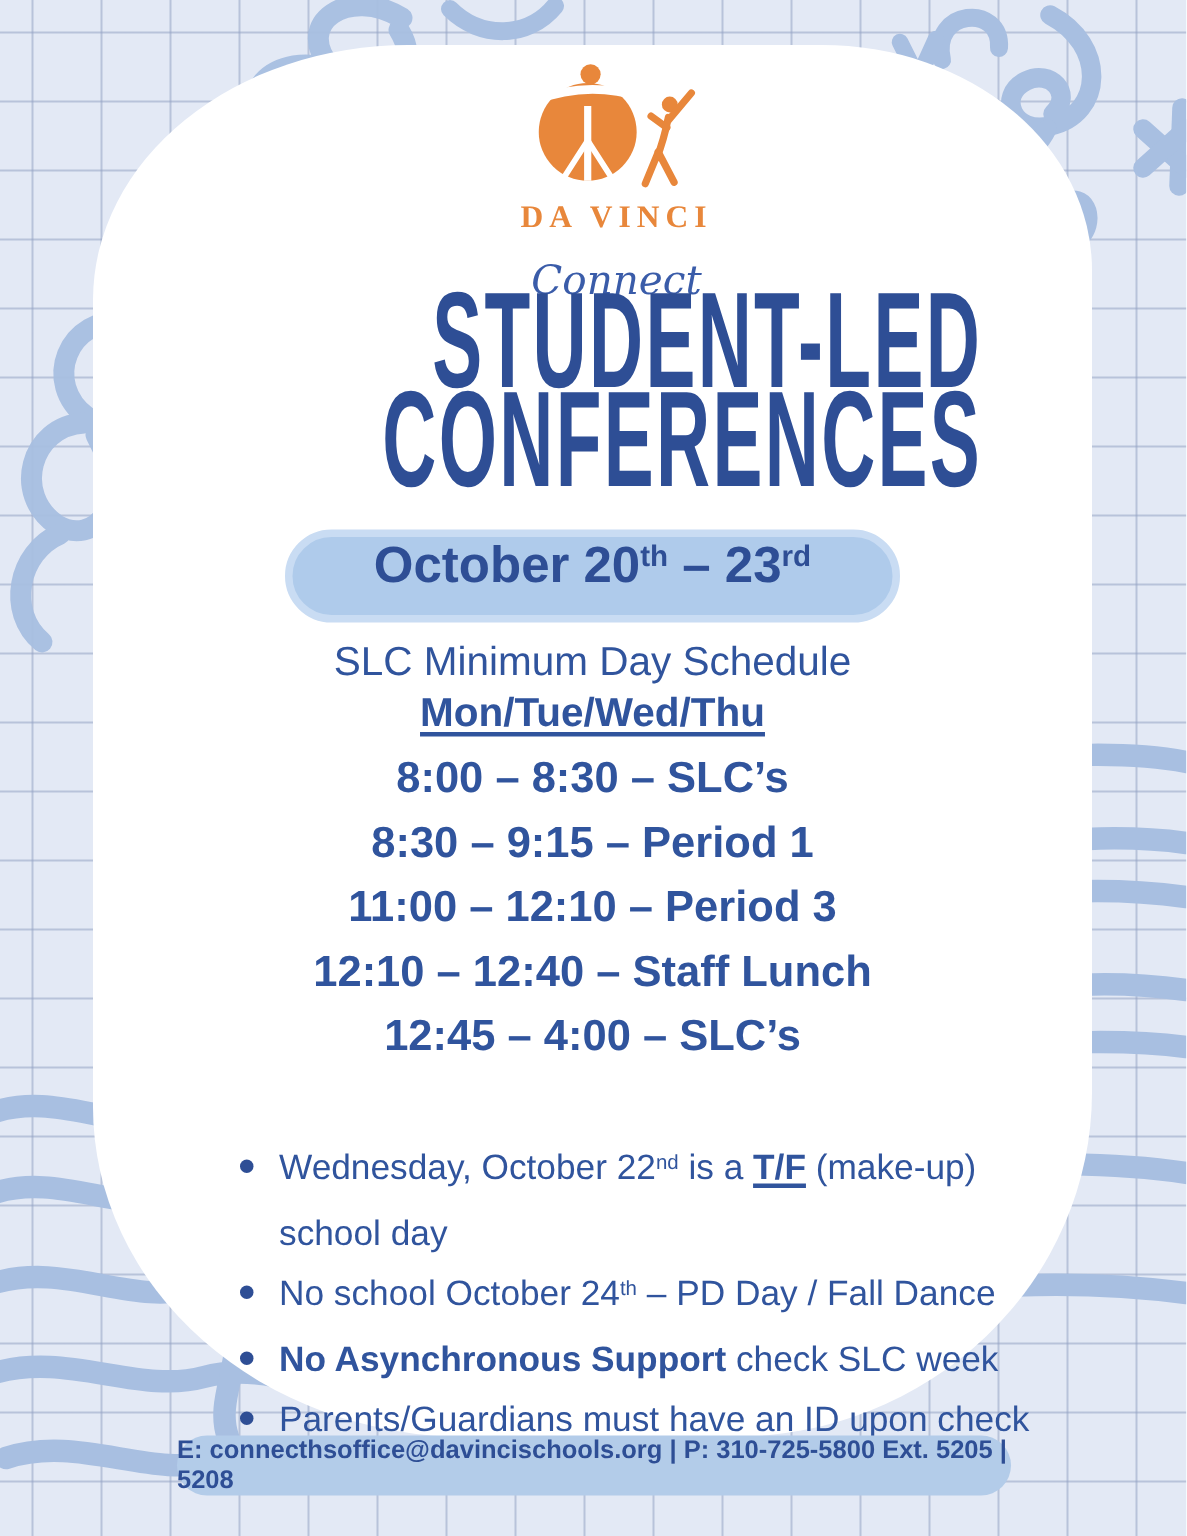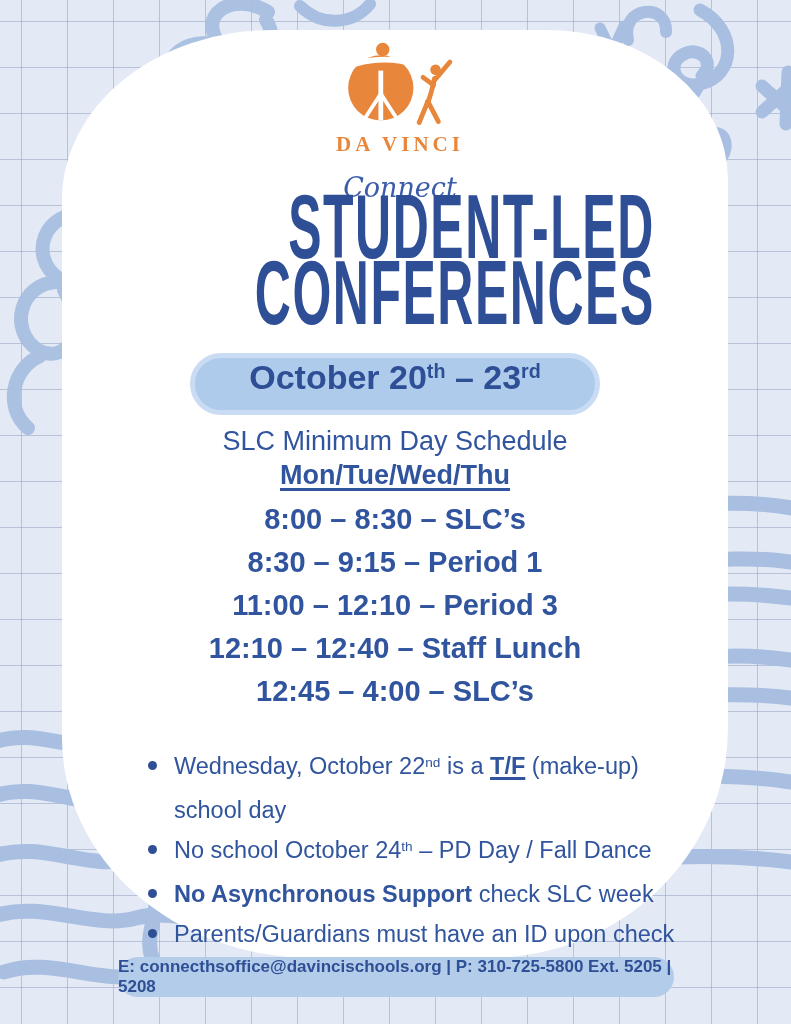--- a/index.html
+++ b/index.html
@@ -14,21 +14,21 @@
     background-size:46px 46px;background-position:21px 21px;}
 
   .doodles{position:absolute;inset:0;}
   .doodles path,.doodles line,.doodles circle{stroke:var(--doodle,#A8BFE1);fill:none;stroke-linecap:round;}
 
   
   .blob{position:absolute;left:62px;top:30px;width:666px;height:928px;background:#fff;
     border-radius:210px 180px 240px 250px / 170px 150px 230px 220px;}
 
   
-  .logo{position:absolute;left:5px;top:8px;width:666px;text-align:center;}
+  .logo{position:absolute;left:16px;top:8px;width:666px;text-align:center;}
   .logo svg{display:block;margin:0 auto;}
   .brand{font-family:"Liberation Serif",serif;font-weight:700;letter-spacing:4px;font-size:21px;color:var(--orange,#E8873B);margin-top:-2px;}
   .script{font-family:"DejaVu Serif",serif;font-style:italic;font-size:27px;color:var(--scriptblue,#3A5CA9);margin-top:15px;}
 
   
   .title{position:absolute;left:0;top:158px;width:666px;text-align:right;color:var(--navy,#2E4E95);}
   .t-line{height:54px;line-height:54px;margin:12px 0;font-weight:700;font-size:64px;letter-spacing:2px;
     transform:scale(0.78,1.42);transform-origin:50% 50%;white-space:nowrap;}
 
   
@@ -44,21 +44,21 @@
   
   .sched-head{position:absolute;left:0;top:396px;width:666px;text-align:center;
     font-size:27px;color:var(--blue,#30549D);}
   .sched-days{position:absolute;left:0;top:430px;width:666px;text-align:center;
     font-size:27px;font-weight:700;color:var(--blue,#30549D);
     text-decoration:underline;text-decoration-thickness:3px;text-underline-offset:4px;}
   .sched-rows{position:absolute;left:0;top:468px;width:666px;text-align:center;color:var(--blue,#30549D);}
   .sched-row{height:43px;line-height:43px;font-size:29px;font-weight:700;}
 
   
-  .notes{position:absolute;left:82px;top:716px;width:566px;margin:0;padding:0;list-style:none;
+  .notes{position:absolute;left:82px;top:716px;width:566px;margin:12px;padding:0;list-style:none;
     color:var(--blue,#30549D);font-size:23.5px;line-height:40px;}
   .notes li{position:relative;padding-left:30px;}
   .notes li::before{content:"";position:absolute;left:4px;top:15px;width:9px;height:9px;border-radius:50%;
     background:var(--navy,#2E4E95);}
 
   
   .footer-pill{position:absolute;left:118px;top:957px;width:556px;height:40px;border-radius:22px;
     background:var(--footerpill,#B3CCE9);display:flex;align-items:center;justify-content:center;
     font-size:17px;font-weight:700;color:var(--navy,#2E4E95);}
 </style>

